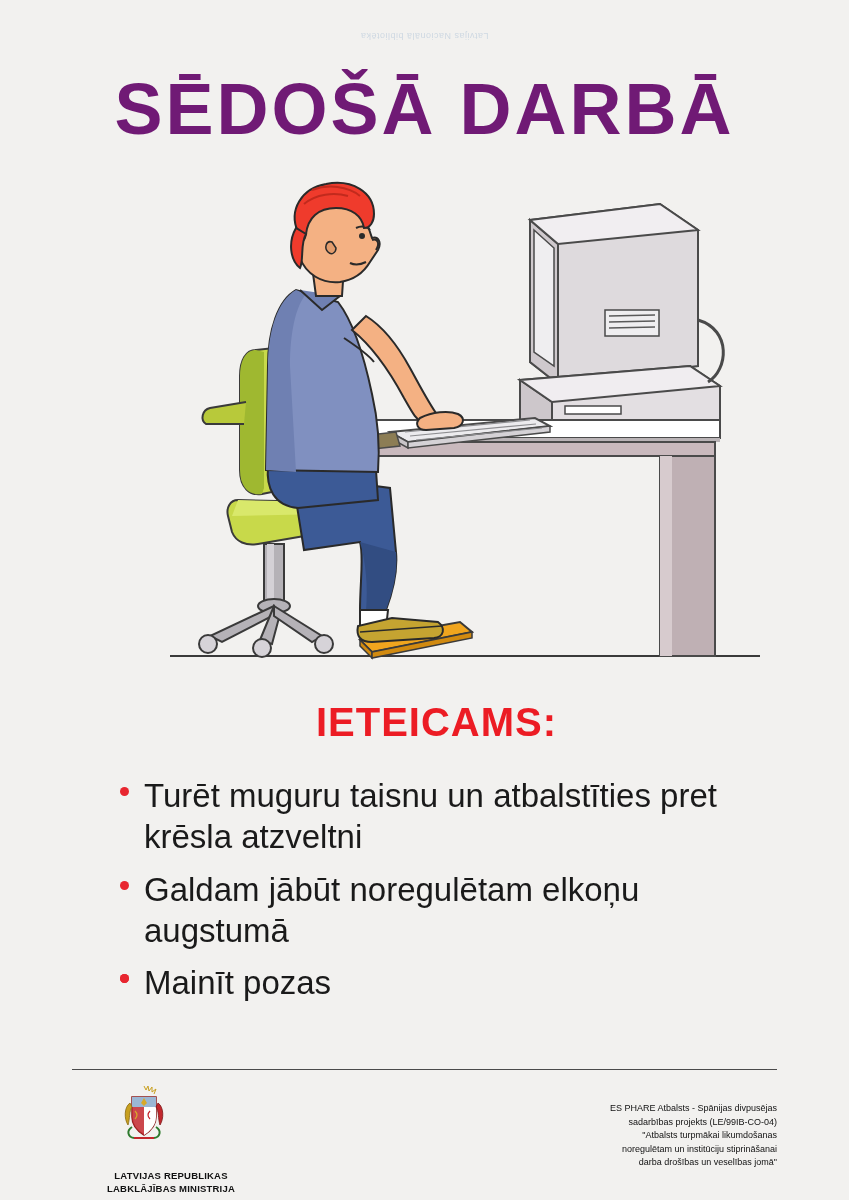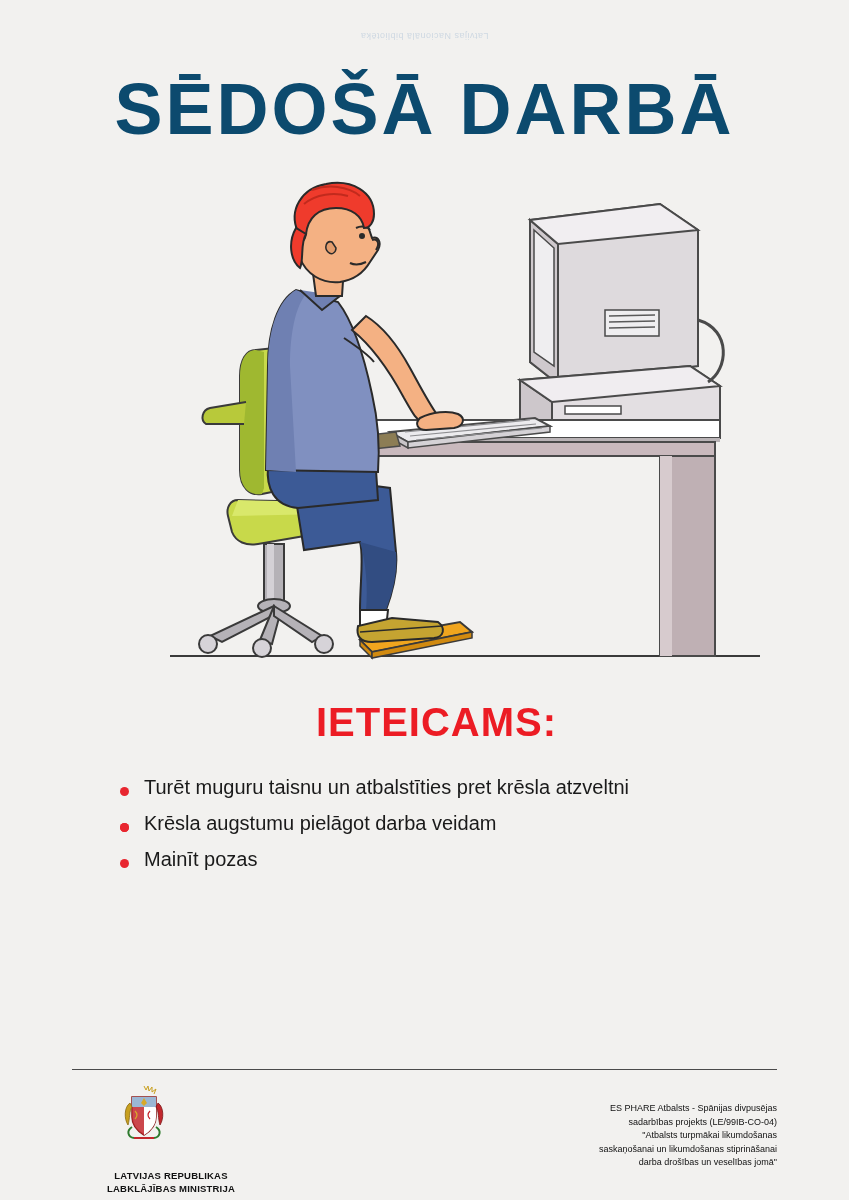--- a/index.html
+++ b/index.html
@@ -31,21 +31,21 @@
     line-height: 1.25;
     transform: rotate(180deg);
     opacity: 0.85;
   }
   .title {
     position: absolute;
     top: 68px;
     left: 0;
     width: 100%;
     text-align: center;
-    color: #0c4a6e;
+    color: #701a75;
     font-size: 72px;
     font-weight: bold;
     letter-spacing: 3px;
     font-family: "Liberation Sans", sans-serif;
   }
 
   
   .illustration {
     position: absolute;
     top: 170px;
@@ -72,21 +72,21 @@
   .bullets {
     position: absolute;
     top: 775px;
     left: 120px;
     width: 640px;
   }
   .bullet {
     position: relative;
     padding-left: 24px;
     margin-bottom: 11px;
-    font-size: 20px;
+    font-size: 33px;
     color: #1a1a1a;
     line-height: 1.25;
   }
   .bullet .dot {
     position: absolute;
     left: 0;
     top: 12px;
     width: 9px;
     height: 9px;
     border-radius: 50%;
@@ -256,24 +256,24 @@
 
   <div class="subtitle">IETEICAMS:</div>
 
   <div class="bullets">
     <div class="bullet">
       <span class="dot"></span>
       <span>Turēt muguru taisnu un atbalstīties pret krēsla atzveltni</span>
     </div>
     <div class="bullet">
       <span class="dot"></span>
+      <span>Galdam jābūt noregulētam elkoņu augstumā</span>
     </div>
     <div class="bullet">
       <span class="dot"></span>
-      <span>Krēsla augstumu pielāgot darba veidam</span>
     </div>
     <div class="bullet">
       <span class="dot"></span>
       <span>Mainīt pozas</span>
     </div>
   </div>
 
   <div class="footer-rule"></div>
 
   <div class="crest">
@@ -300,17 +300,17 @@
 
   <div class="ministry">
     <div>LATVIJAS REPUBLIKAS</div>
     <div>LABKLĀJĪBAS MINISTRIJA</div>
   </div>
 
   <div class="phare">
     <div>ES PHARE Atbalsts - Spānijas divpusējas</div>
     <div>sadarbības projekts (LE/99IB-CO-04)</div>
     <div>"Atbalsts turpmākai likumdošanas</div>
-    <div>saskaņošanai un likumdošanas stiprināšanai</div>
+    <div>noregulētam un institūciju stiprināšanai</div>
     <div>darba drošības un veselības jomā"</div>
   </div>
 
 </div>
 
 </body></html>

